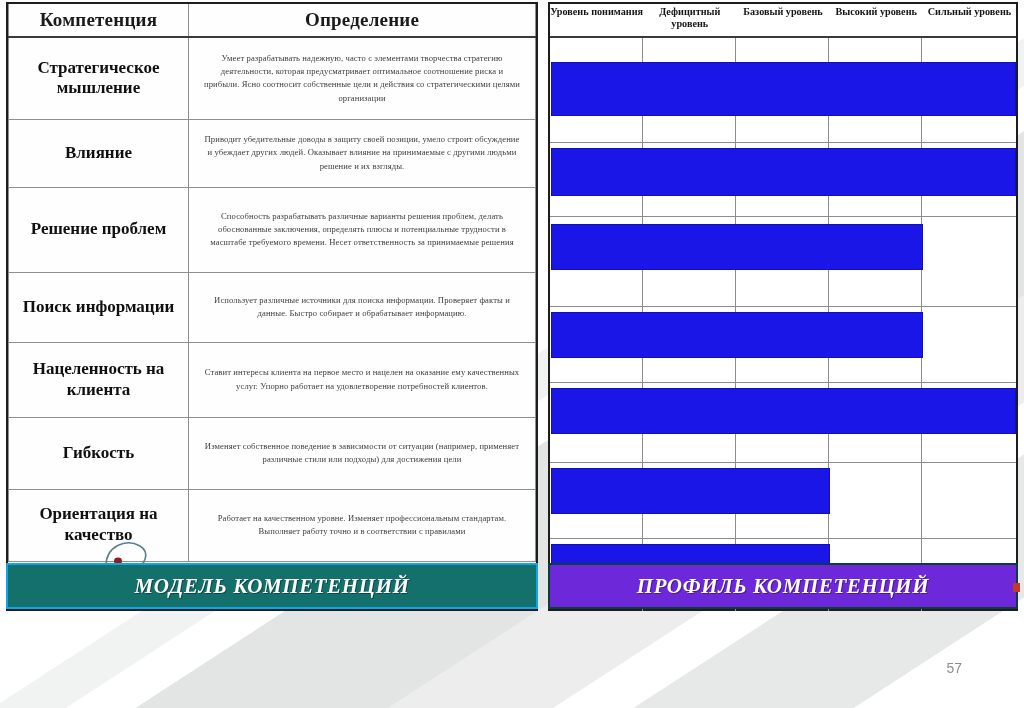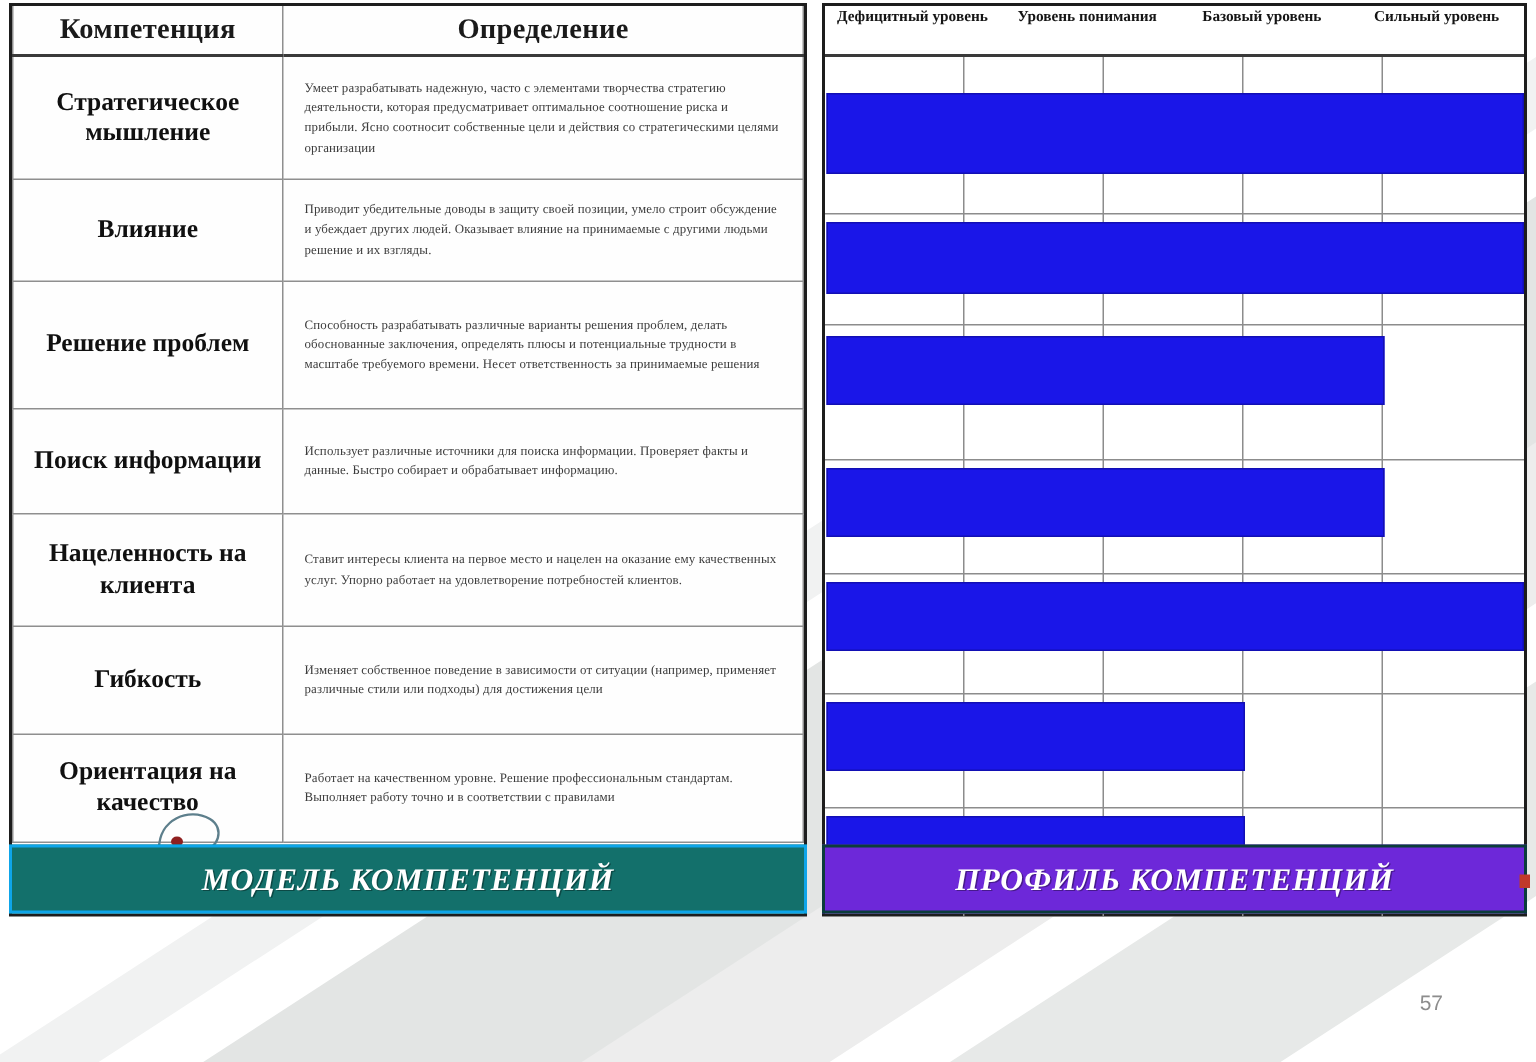--- a/index.html
+++ b/index.html
@@ -102,20 +102,21 @@
     font-weight: bold;
     font-size: 17px;
     color: #101010;
     text-align: center;
     line-height: 1.22;
     padding: 4px 6px;
   }
   .comp-def {
     font-size: 8.6px;
     color: #3c3c3c;
+    text-align: center;
     line-height: 1.55;
     padding: 5px 14px;
     letter-spacing: .1px;
     margin-top: 34px;
   }
   .r-h1 { height: 82px; }
   .r-h2 { height: 68px; }
   .r-h3 { height: 85px; }
   .r-h4 { height: 70px; }
   .r-h5 { height: 75px; }
@@ -275,37 +276,38 @@
           <tr class="r-h5">
             <td class="comp-name">Нацеленность на клиента</td>
             <td class="comp-def">Ставит интересы клиента на первое место и нацелен на оказание ему качественных услуг. Упорно работает на удовлетворение потребностей клиентов.</td>
           </tr>
           <tr class="r-h6">
             <td class="comp-name">Гибкость</td>
             <td class="comp-def">Изменяет собственное поведение в зависимости от ситуации (например, применяет различные стили или подходы) для достижения цели</td>
           </tr>
           <tr class="r-h7">
             <td class="comp-name">Ориентация на качество</td>
-            <td class="comp-def">Работает на качественном уровне. Решение профессиональным стандартам. Выполняет работу точно и в соответствии с правилами</td>
+            <td class="comp-def">Работает на качественном уровне. Изменяет профессиональным стандартам. Выполняет работу точно и в соответствии с правилами</td>
           </tr>
         </tbody>
       </table>
     </div>
 
     <svg id="scribble" viewBox="0 0 48 34">
       <path d="M2 30 C 2 10, 22 2, 36 10 C 46 16, 42 30, 30 32" fill="none" stroke="#5d7f8c" stroke-width="1.6"></path>
       <ellipse cx="14" cy="25" rx="4" ry="3.4" fill="#8f1f1f"></ellipse>
     </svg>
 
     <div id="profile-panel">
 
       <div id="profile-head">
+        <div class="lvl-head">Уровень понимания</div>
         <div class="lvl-head">Дефицитный уровень</div>
-        <div class="lvl-head">Уровень понимания</div>
         <div class="lvl-head">Базовый уровень</div>
+        <div class="lvl-head">Высокий уровень</div>
         <div class="lvl-head">Сильный уровень</div>
       </div>
 
       <div id="profile-grid">
 
         <div class="vline" style="left:92px"></div>
         <div class="vline" style="left:185px"></div>
         <div class="vline" style="left:278px"></div>
         <div class="vline" style="left:371px"></div>
 

